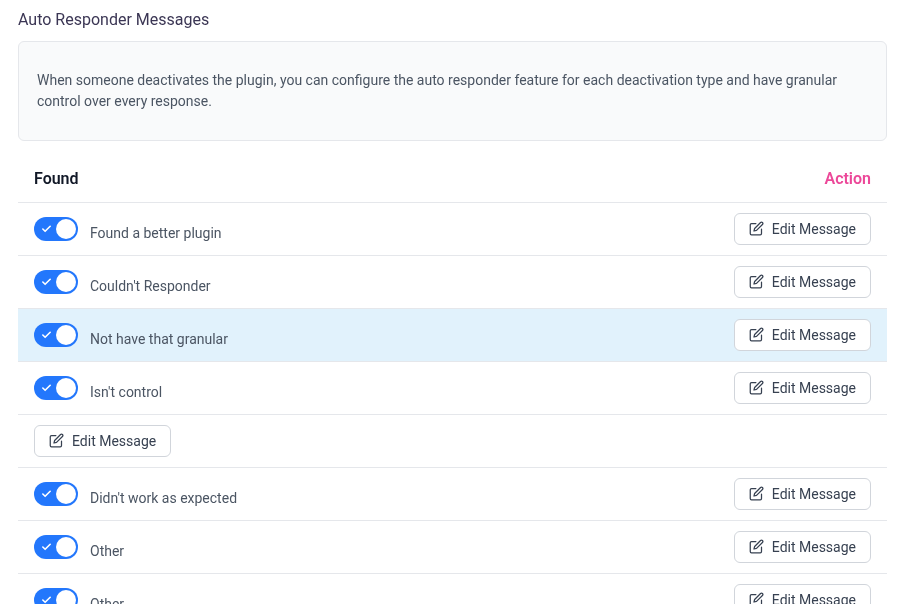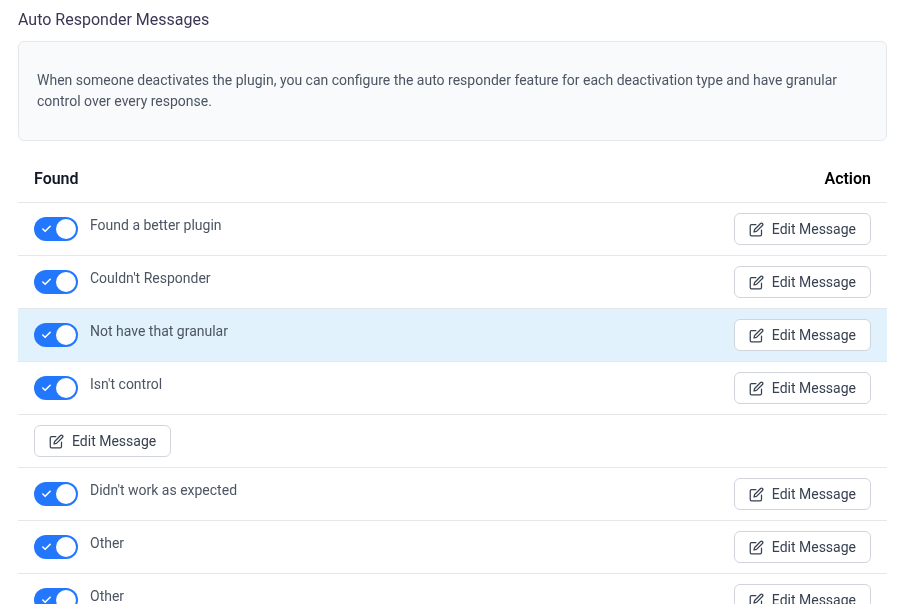--- a/index.html
+++ b/index.html
@@ -38,35 +38,35 @@
       padding: 0 16px 14px 16px;
     }
     .header-row .col-reason {
       font-size: 16px;
       font-weight: 600;
       color: #111827;
     }
     .header-row .col-action {
       font-size: 16px;
       font-weight: 600;
-      color: #000000;
+      color: #ec4899;
     }
     .reason-row {
       display: flex;
       align-items: center;
       justify-content: space-between;
       border-top: 1px solid #e5e7eb;
       padding: 10px 16px;
     }
     .reason-row.highlight {
       background: #e1f2fc;
     }
     .reason-left {
       display: flex;
-      align-items: flex-start;
+      align-items: flex-end;
       gap: 12px;
     }
     .reason-label {
       font-size: 14px;
       color: #4b5563;
     }
     .toggle {
       width: 44px;
       height: 24px;
       border-radius: 12px;
@@ -94,21 +94,21 @@
       align-items: center;
       justify-content: center;
     }
     .toggle-check svg {
       width: 11px;
       height: 11px;
       display: block;
     }
     .edit-btn {
       display: inline-flex;
-      align-items: center;
+      align-items: flex-start;
       gap: 8px;
       background: #fff;
       border: 1px solid #d1d5db;
       border-radius: 6px;
       padding: 7px 14px;
       font-size: 14px;
       color: #374151;
       cursor: pointer;
       font-family: inherit;
     }

